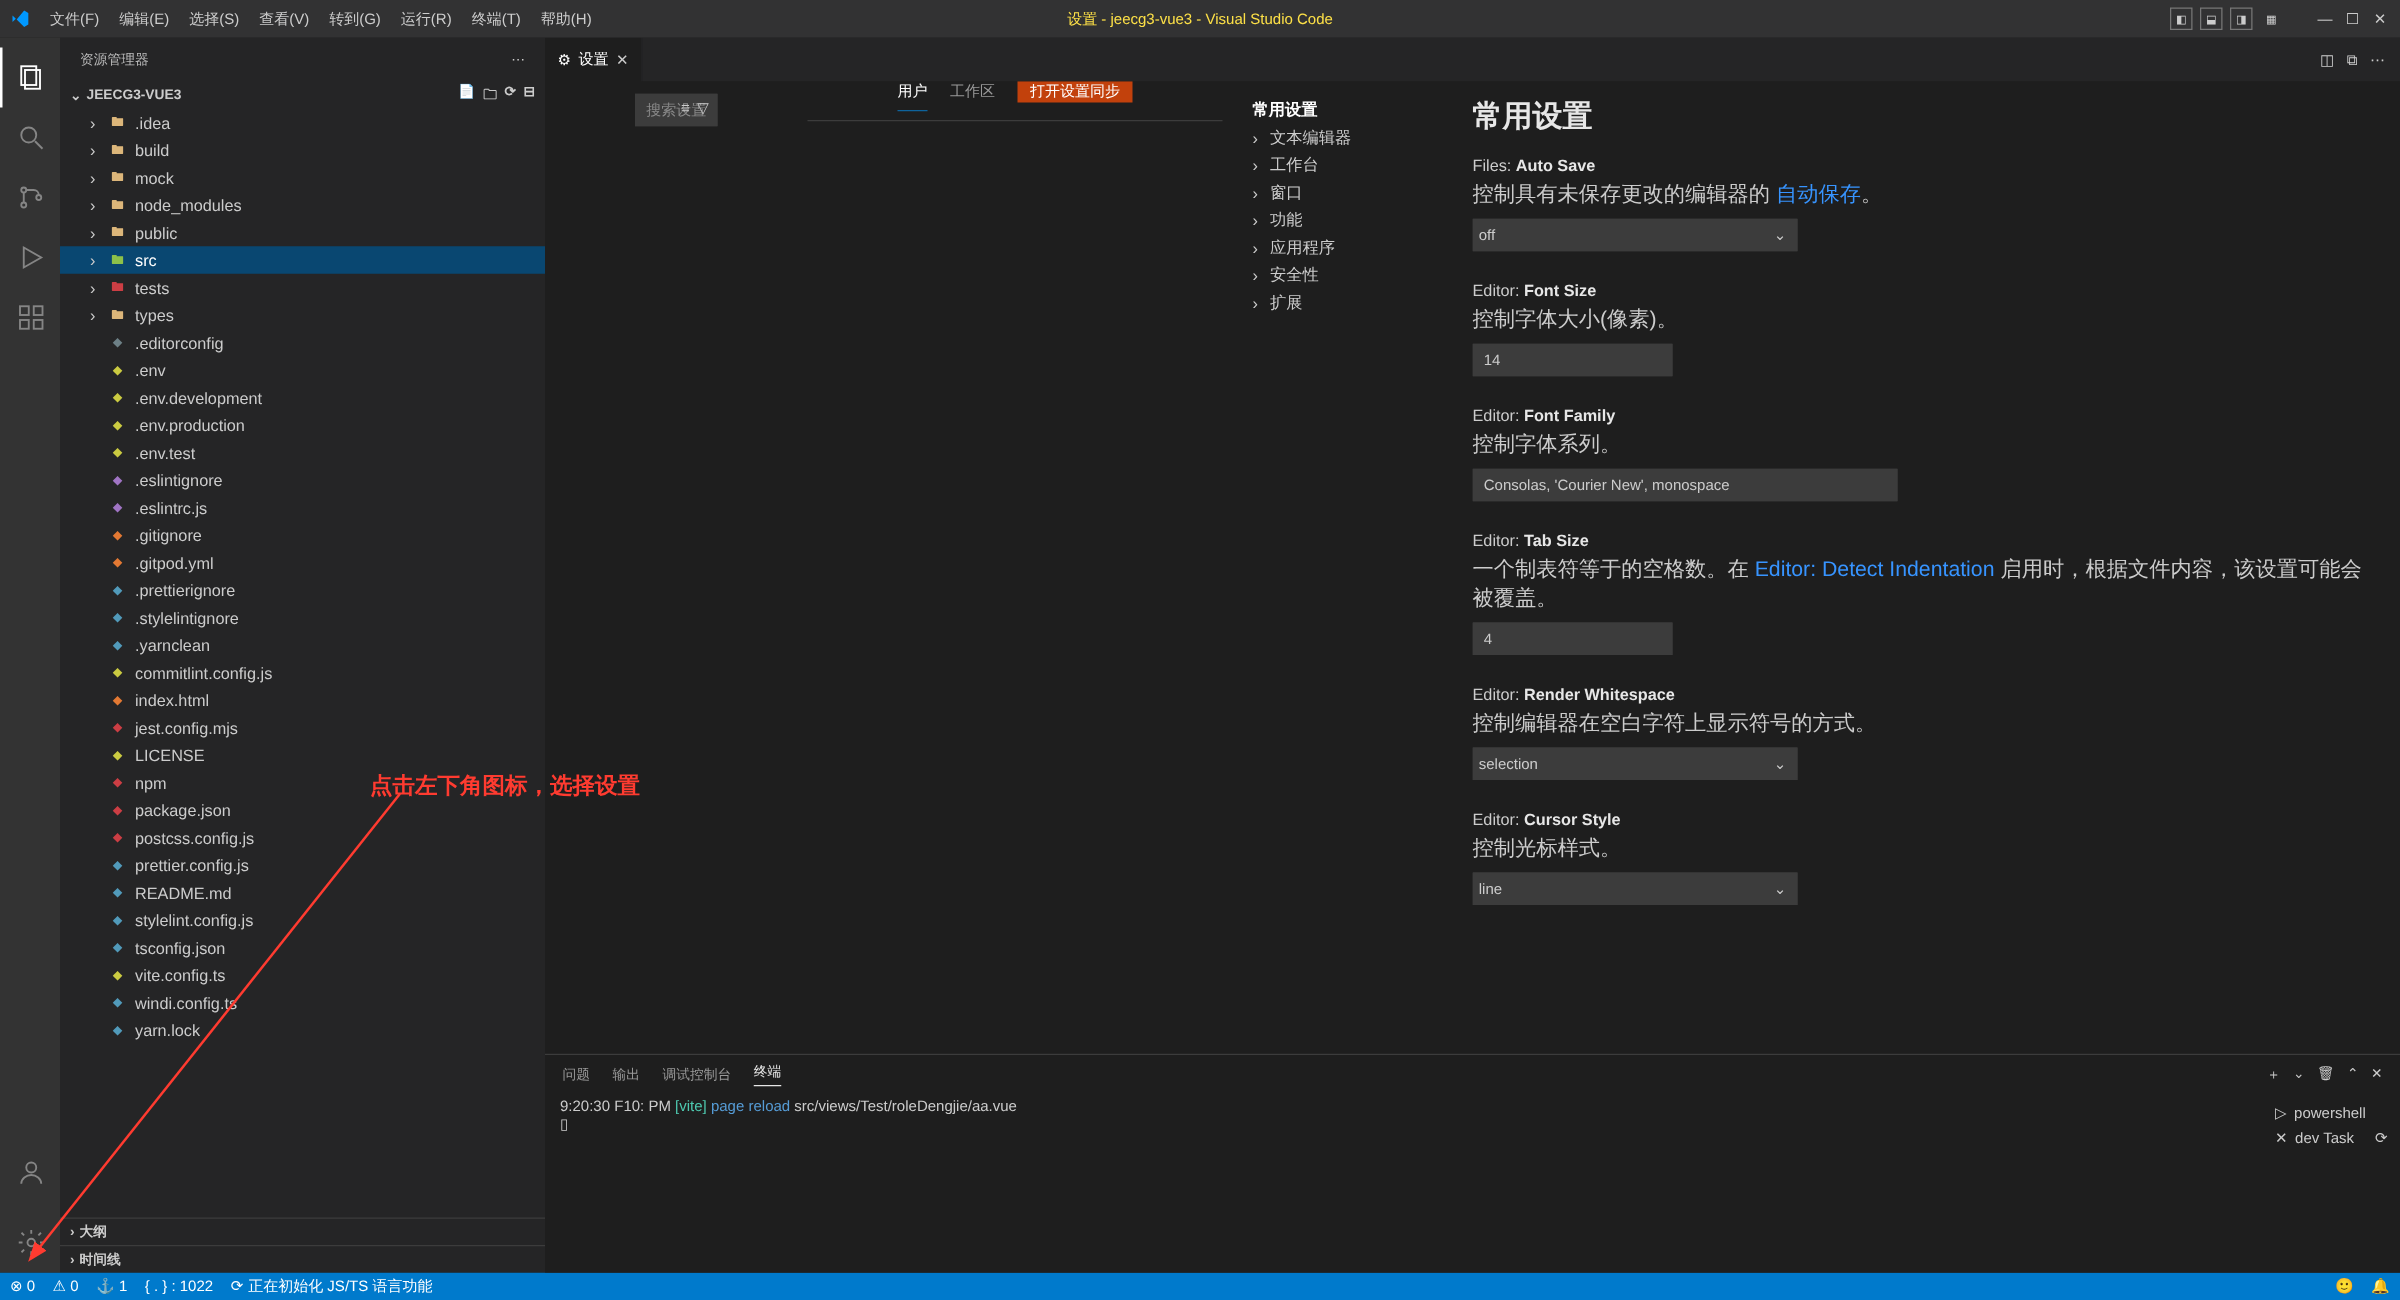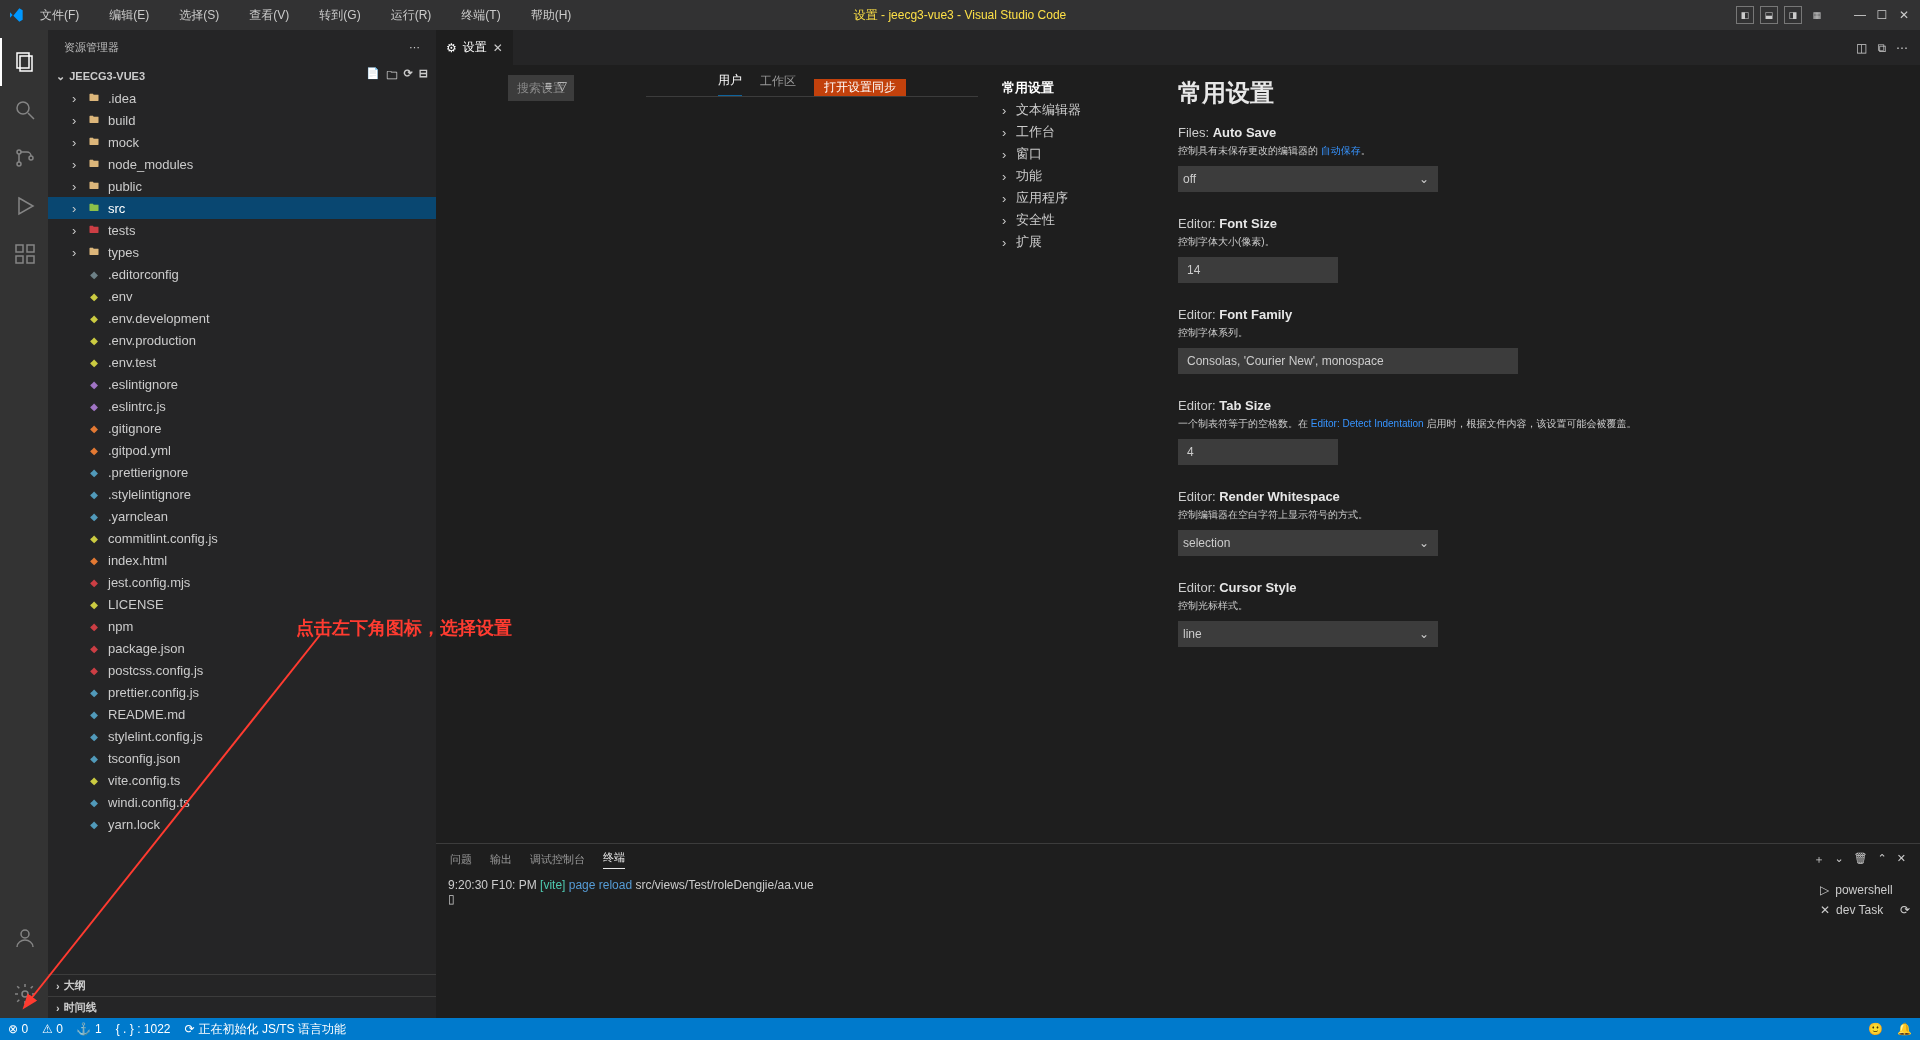--- a/index.html
+++ b/index.html
@@ -1,19 +1,19 @@
 <!DOCTYPE html>
 <html><head>
 <meta charset="utf-8">
 <style>
 *{box-sizing:border-box;margin:0;padding:0;font-family:"Segoe UI",Arial,sans-serif}
 body{background:#1e1e1e;color:#ccc;height:1040px;width:1920px;overflow:hidden;font-size:12px;position:relative}
 .titlebar{height:30px;background:#323233;display:flex;align-items:center;padding:0 8px;position:relative}
 .titlebar .vscode-icon{width:16px;height:16px;margin-right:8px}
-.titlebar .menus{display:flex;gap:14px}
+.titlebar .menus{display:flex;gap:0}
 .titlebar .menus span{padding:4px 8px;cursor:pointer;color:#ccc}
 .titlebar .title{position:absolute;left:50%;transform:translateX(-50%);color:#fde047}
 .titlebar .win-controls{margin-left:auto;display:flex;gap:6px;align-items:center}
 .titlebar .win-controls span{width:16px;height:16px;display:inline-flex;align-items:center;justify-content:center;color:#ccc}
 .titlebar .layout-icons{display:flex;gap:6px;margin-right:20px}
 .titlebar .layout-icons span{width:18px;height:18px;display:inline-flex;align-items:center;justify-content:center;color:#ccc;border:1px solid #777;font-size:9px}
 .main{display:flex;height:calc(100% - 30px - 22px)}
 .activitybar{width:48px;background:#333;display:flex;flex-direction:column;align-items:center;padding-top:8px}
 .activitybar .ab-item{width:48px;height:48px;display:flex;align-items:center;justify-content:center;color:#858585;cursor:pointer;border-left:2px solid transparent}
 .activitybar .ab-item.active{color:#fff;border-left:2px solid #fff}
@@ -33,35 +33,35 @@
 .sidebar .collapsed-section{height:22px;display:flex;align-items:center;padding:0 8px;font-size:11px;font-weight:bold;color:#ccc;border-top:1px solid #3c3c3c}
 .editor{flex:1;display:flex;flex-direction:column;background:#1e1e1e}
 .tabs{height:35px;background:#252526;display:flex;align-items:stretch}
 .tab{display:flex;align-items:center;padding:0 10px;background:#1e1e1e;color:#fff;gap:6px;border-right:1px solid #252526}
 .tab .close{color:#ccc;cursor:pointer}
 .tabs .tab-actions{margin-left:auto;display:flex;align-items:center;gap:10px;padding:0 12px;color:#ccc}
 .editor-body{flex:1;display:flex;flex-direction:row;overflow:hidden}
 .settings-search-row{padding:10px 72px}
 .settings-search{width:100%;height:26px;background:#3c3c3c;border:1px solid #3c3c3c;color:#ccc;padding:0 8px;display:flex;align-items:center;position:relative}
 .settings-search .filter-icons{position:absolute;right:6px;top:3px;color:#ccc;display:flex;gap:6px}
-.settings-scope{height:32px;display:flex;align-items:flex-end;padding:0 72px;gap:18px;border-bottom:1px solid #3c3c3c}
+.settings-scope{height:32px;display:flex;align-items:flex-start;padding:0 72px;gap:18px;border-bottom:1px solid #3c3c3c}
 .settings-scope .scope{color:#999;padding-bottom:6px;cursor:pointer}
 .settings-scope .scope.active{color:#fff;border-bottom:1px solid #0e639c}
 .settings-scope .sync-btn{margin-left:auto;background:#c2410c;color:#fff;padding:0 10px;cursor:pointer}
 .settings-content{flex:1;display:flex;overflow:hidden}
 .settings-toc{width:200px;padding:12px 0 12px 24px;font-size:13px}
 .settings-toc .toc-item{height:22px;display:flex;align-items:center;color:#ccc;cursor:pointer}
 .settings-toc .toc-item .chev{width:14px;color:#ccc}
 .settings-toc .toc-item.active{color:#fff;font-weight:bold}
 .settings-detail{flex:1;overflow:auto;padding:12px 24px 12px 0}
 .settings-detail h1{color:#e7e7e7;font-size:24px;margin-bottom:16px}
 .setting-block{margin-bottom:24px;max-width:900px}
 .setting-title{color:#e7e7e7;font-size:13px;margin-bottom:4px}
 .setting-title .scope-label{color:#ccc}
-.setting-desc{color:#ccc;font-size:10px;margin-bottom:8px}
+.setting-desc{color:#ccc;font-size:17px;margin-bottom:8px}
 .setting-desc a{color:#3794ff;text-decoration:none}
 .setting-select{width:260px;height:26px;background:#3c3c3c;border:1px solid #3c3c3c;color:#ccc;display:flex;align-items:center;padding:0 4px;position:relative}
 .setting-select .caret{position:absolute;right:8px}
 .setting-input{width:160px;height:26px;background:#3c3c3c;border:1px solid #3c3c3c;color:#ccc;padding:0 8px;display:flex;align-items:center}
 .setting-input.wide{width:340px}
 .panel{height:175px;border-top:1px solid #3c3c3c;background:#1e1e1e;display:flex;flex-direction:column}
 .panel-tabs{height:30px;display:flex;align-items:center;padding:0 14px;gap:18px;font-size:11px}
 .panel-tabs .pt{color:#999;cursor:pointer}
 .panel-tabs .pt.active{color:#e7e7e7;border-bottom:1px solid #e7e7e7;padding-bottom:3px}
 .panel-tabs .pt-actions{margin-left:auto;display:flex;gap:10px;color:#ccc}

